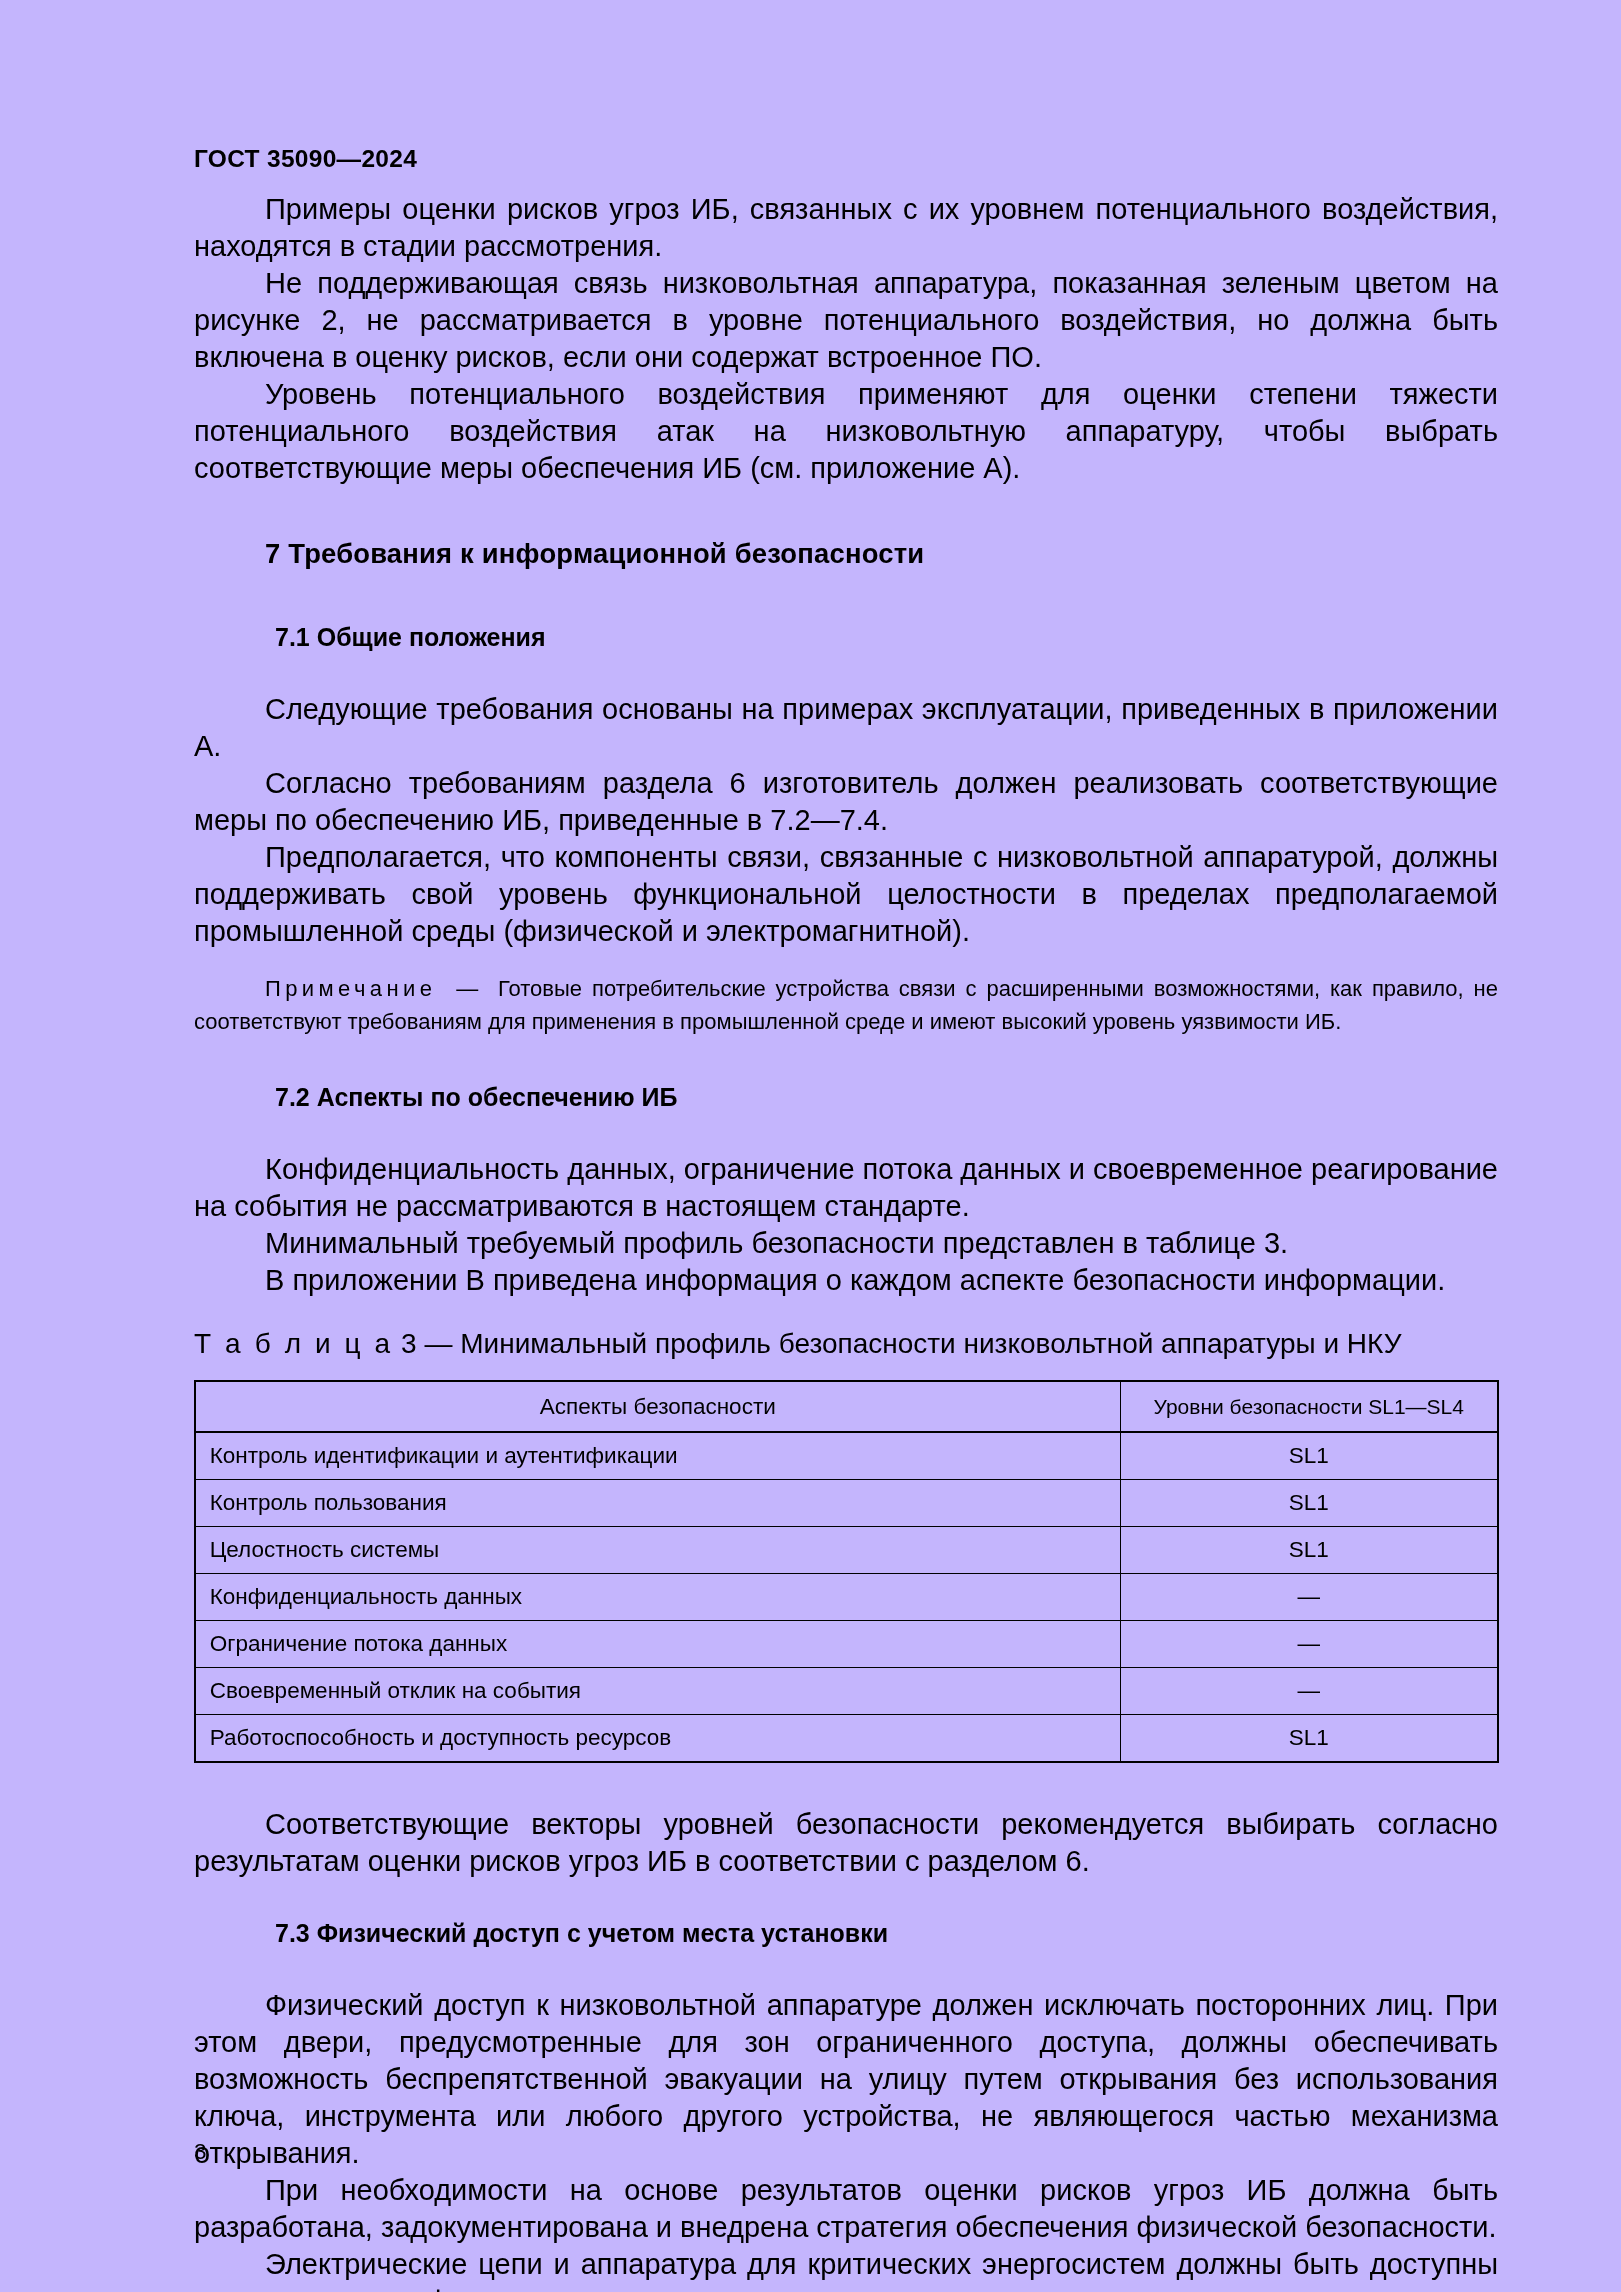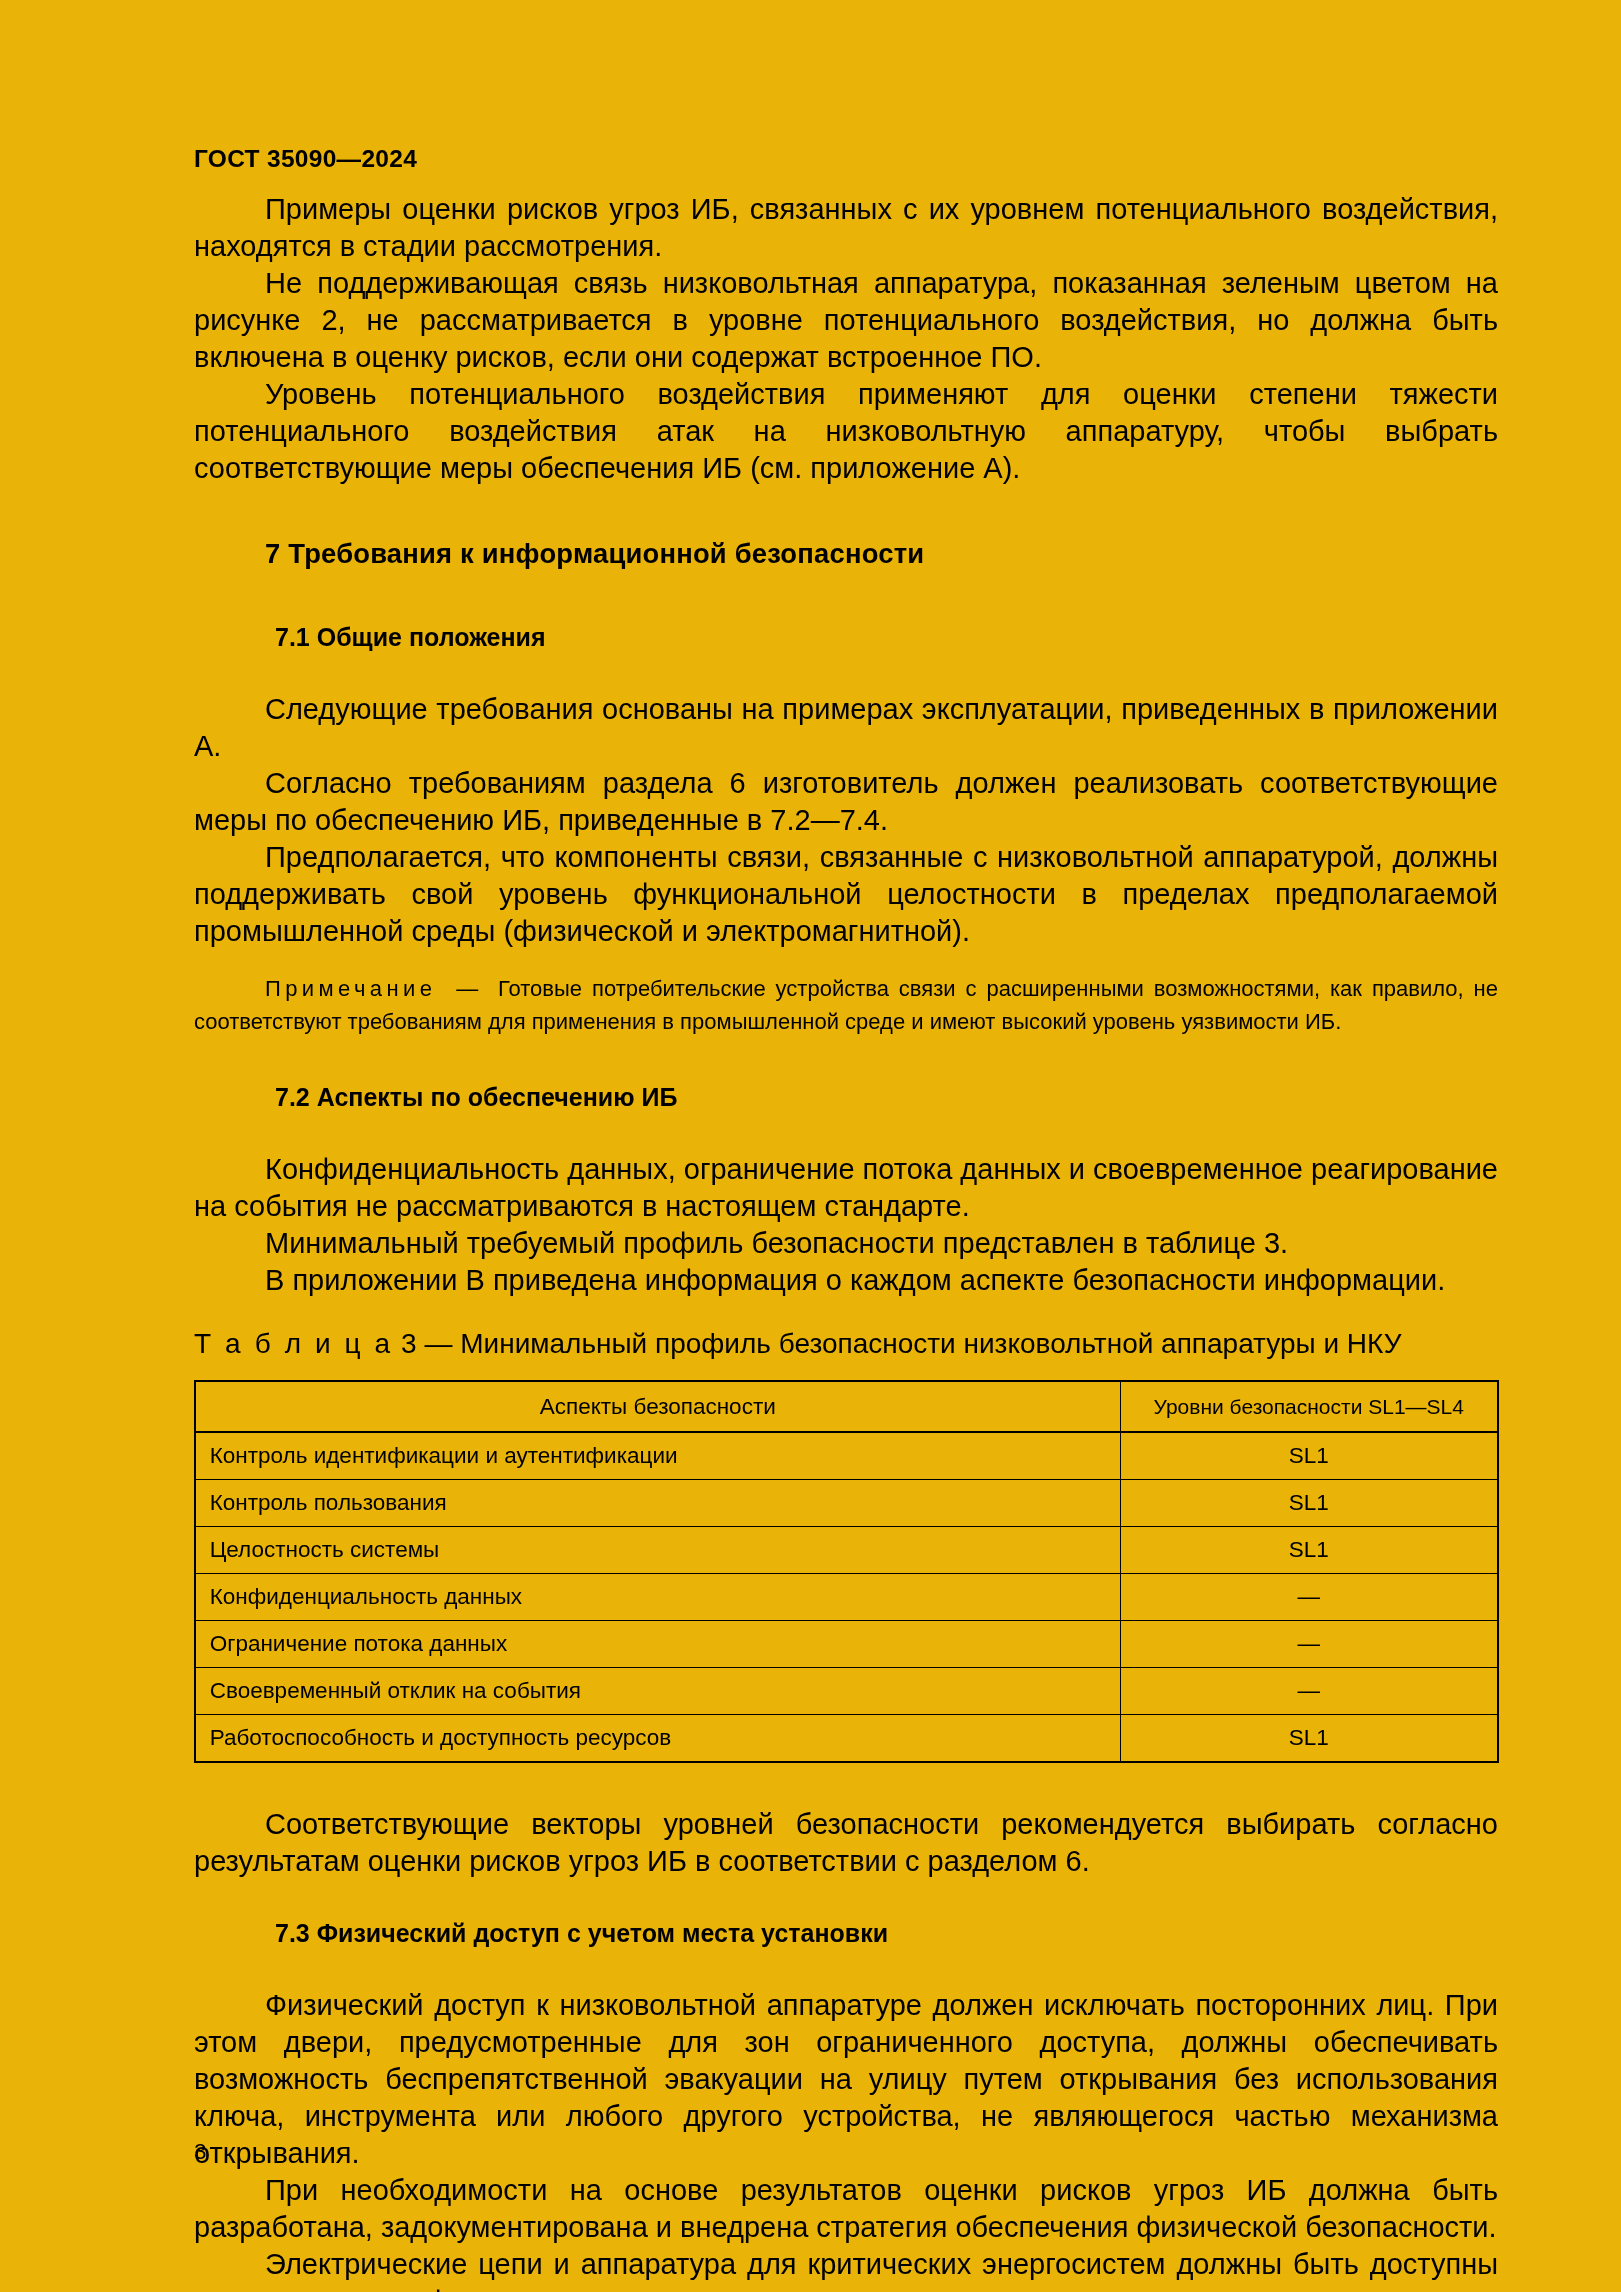--- a/index.html
+++ b/index.html
@@ -8,21 +8,21 @@
     background: #ffffff;
   }
   body {
     font-family: "Liberation Sans", sans-serif;
     color: #000000;
   }
   .page {
     position: relative;
     width: 1621px;
     height: 2293px;
-    background: #eab308;
+    background: #c4b5fd;
     box-sizing: border-box;
     overflow: hidden;
   }
   .content {
     position: absolute;
     left: 194px;
     top: 0;
     width: 1304px;
   }
 

